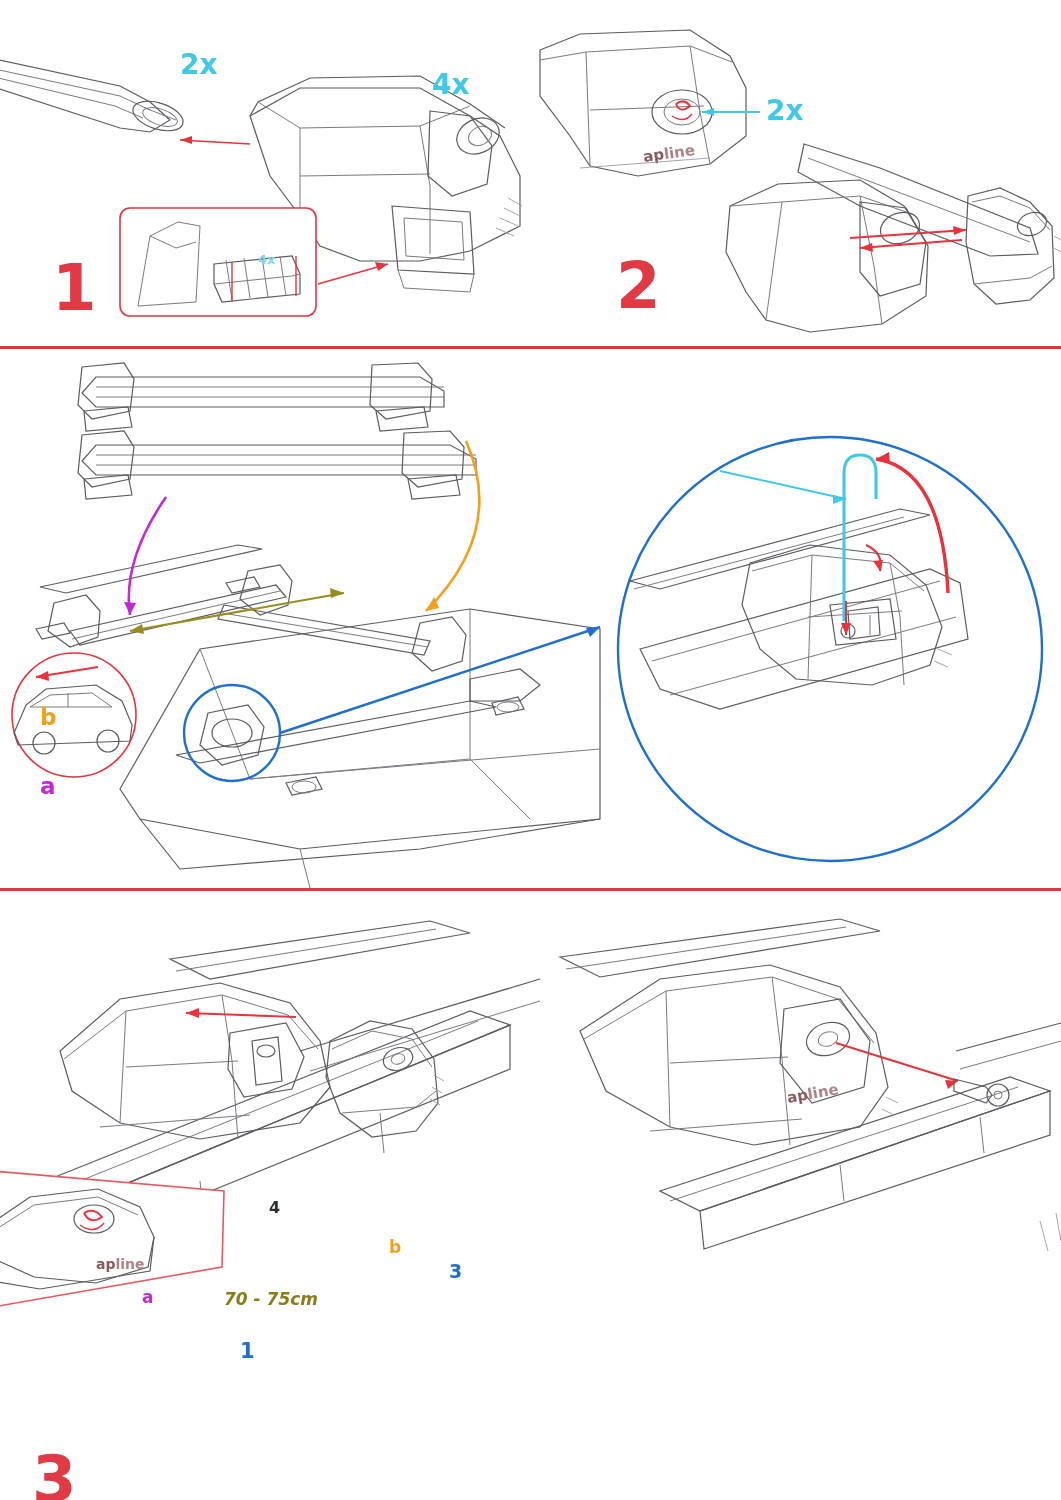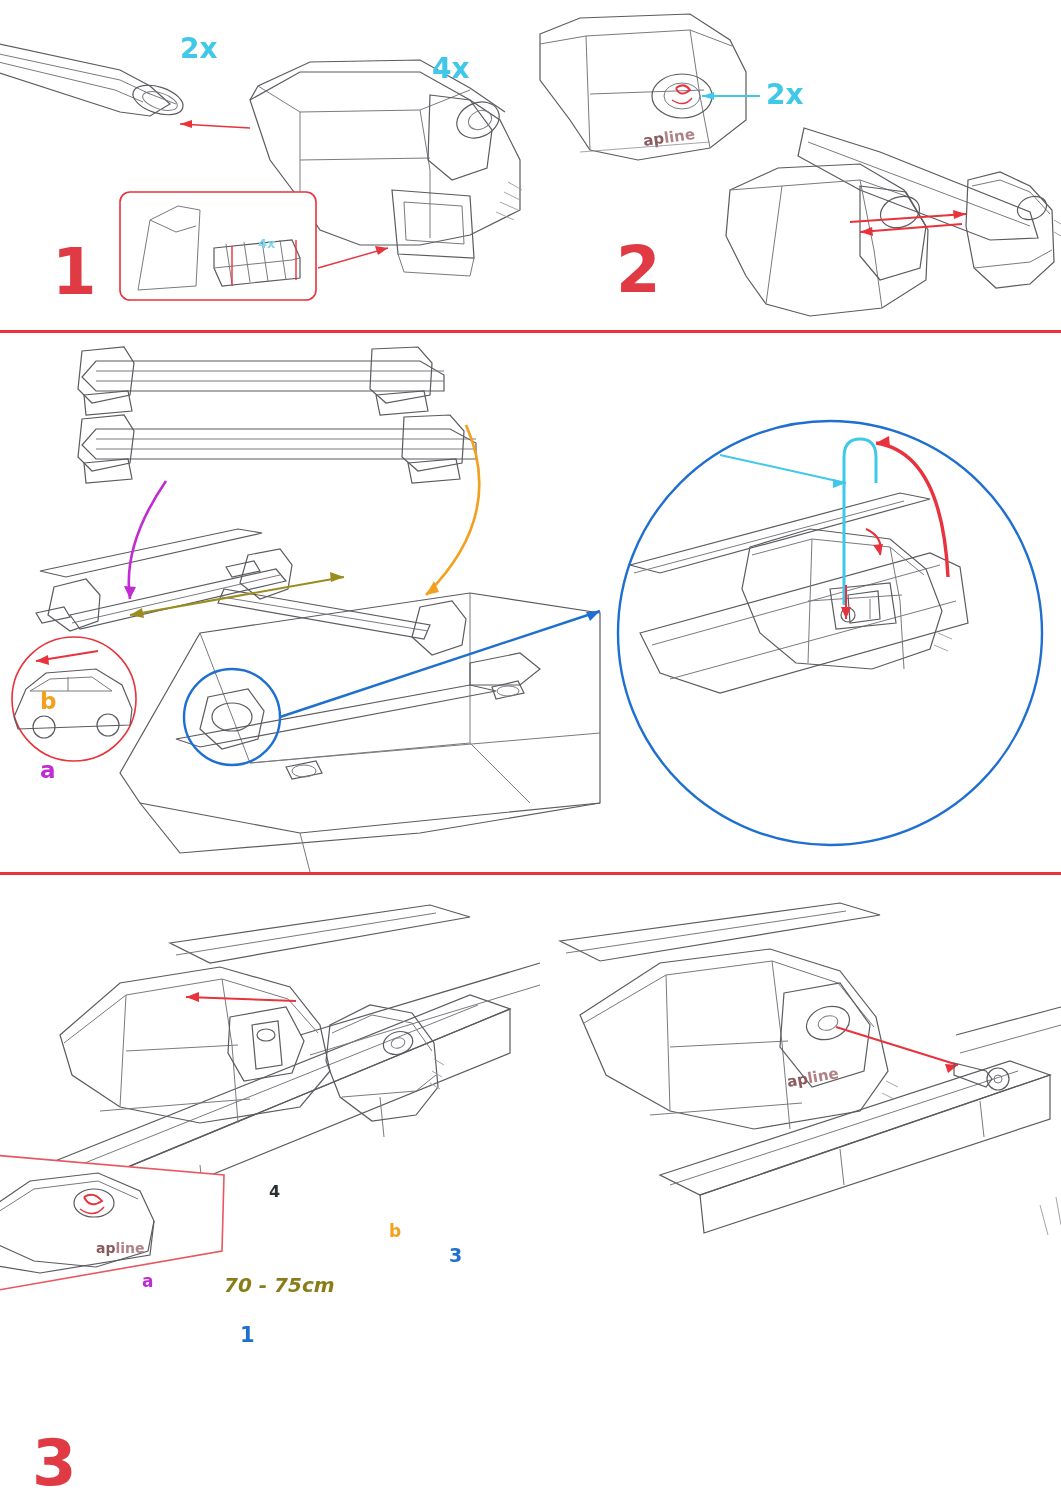--- a/index.html
+++ b/index.html
@@ -4,21 +4,21 @@
 <style>
   * { box-sizing: border-box; }
   html, body { margin:0; padding:0; }
   body {
     width:1061px; height:1500px;
     background:#ffffff;
     font-family:"Liberation Sans", sans-serif;
     position:relative;
     overflow:hidden;
   }
-  .sheet { position:absolute; inset:0; }
+  .sheet { position:absolute; inset:0;margin-top:16px; }
 
   
   .rule { position:absolute; left:0; width:1061px; height:3px; background:#e8323c; }
   #rule1 { top:330px; }
   #rule2 { top:872px; }
 
   .panel { position:absolute; }
 
   
   .stepnum {
@@ -55,21 +55,21 @@
   .magenta { fill:none; stroke:#c02bd3; stroke-width:2.6; }
   .orange { fill:none; stroke:#f2a01d; stroke-width:2.6; }
   .olive { fill:none; stroke:#9a8c1e; stroke-width:2; }
 
   
   .footer { position:absolute; left:0; top:1330px; width:1061px; height:170px; }
   .dimlbl {
     position:absolute;
     font-family:"DejaVu Sans", sans-serif;
     font-style:italic;
-    font-size:20px; font-weight:700; color:#8a7d18;
+    font-size:17px; font-weight:700; color:#8a7d18;
   }
 </style>
 </head>
 <body>
 
 <div class="sheet">
 
   <div class="rule" id="rule1"></div>
   <div class="rule" id="rule2"></div>
 

